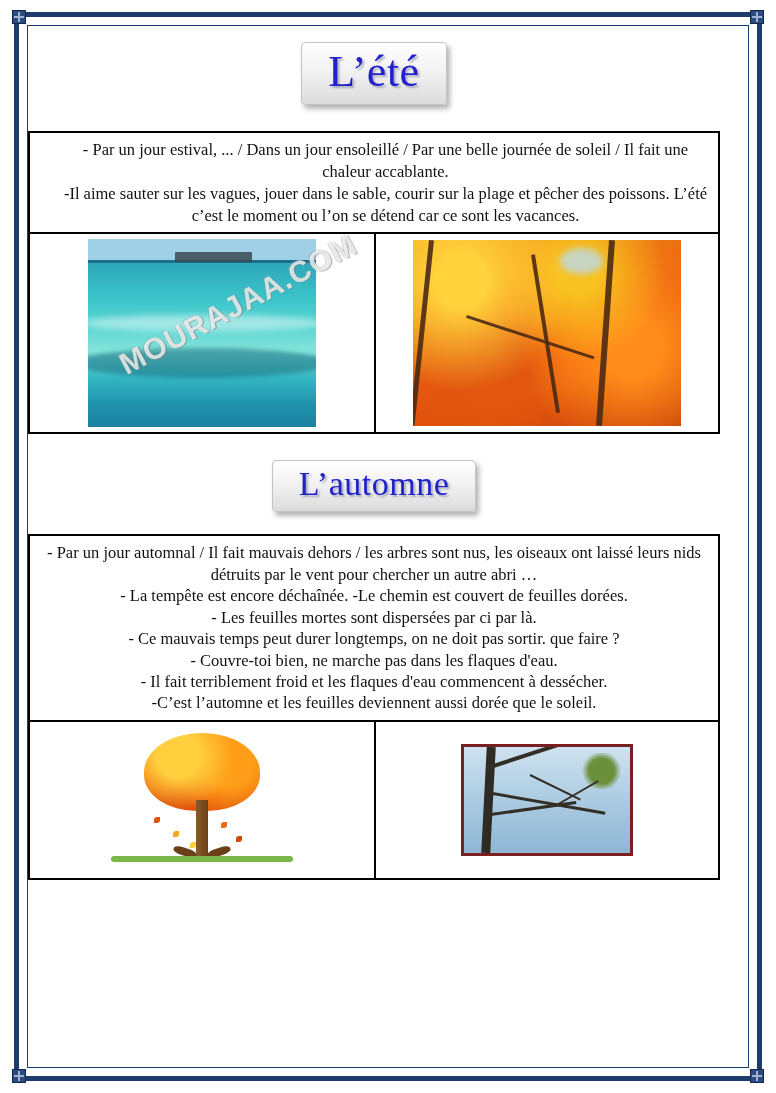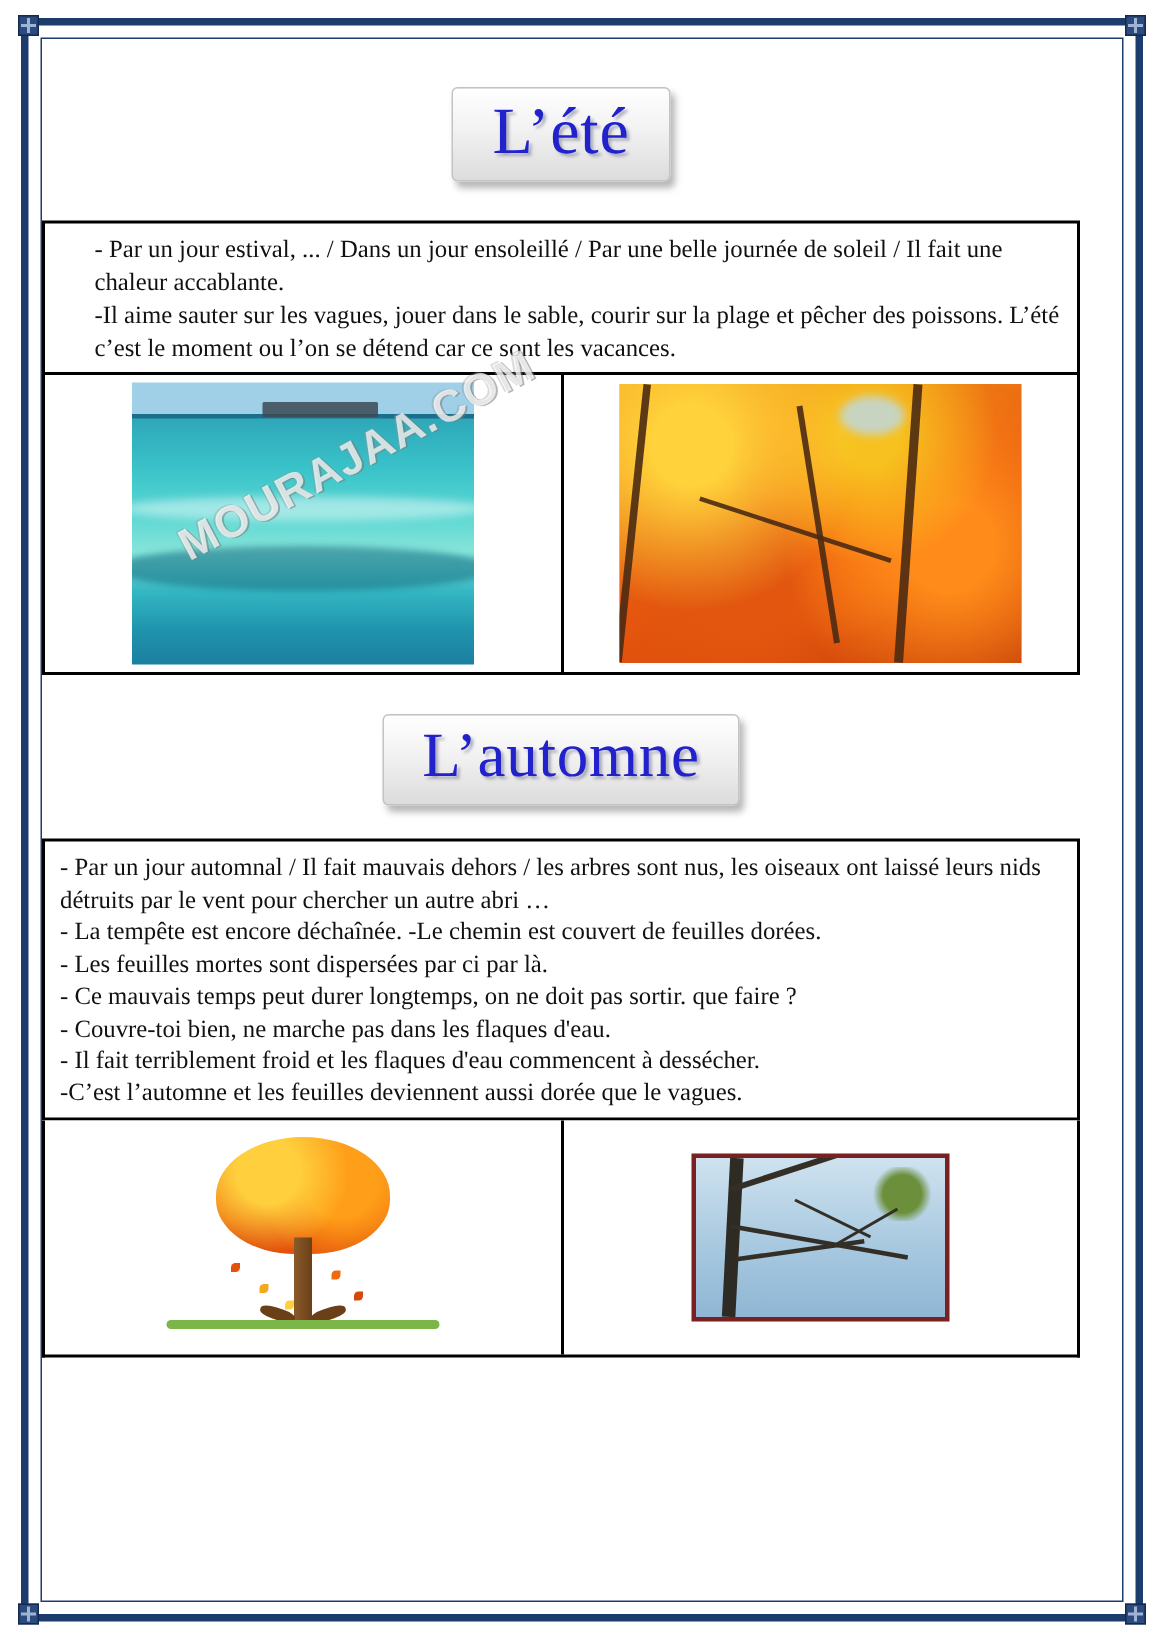--- a/index.html
+++ b/index.html
@@ -53,22 +53,23 @@
     content: "";
     position: absolute;
     background: #9fb3d4;
   }
   .corner::before { left: 1px; right: 1px; top: 5px; height: 2px; }
   .corner::after  { top: 1px; bottom: 1px; left: 5px; width: 2px; }
 
   .content {
     position: absolute;
     left: 28px;
-    top: 28px;
+    top: 12px;
     width: 692px;
+    text-align: center;
   }
 
   
   .title-wrap {
     display: flex;
     justify-content: center;
   }
   .title-plate {
     position: relative;
     display: inline-block;
@@ -81,21 +82,21 @@
   .title-plate .title-text {
     font-family: "Liberation Serif", serif;
     color: #2222cc;
     font-size: 44px;
     line-height: 1.12;
     letter-spacing: 0.5px;
     text-shadow: 2px 2px 2px rgba(120,120,150,0.55);
     white-space: nowrap;
   }
   #title-ete { margin-top: 30px; }
-  #title-automne .title-text { font-size: 42px; }
+  #title-automne .title-text { font-size: 34px; }
 
   
   .text-panel {
     border: 2px solid #000000;
     box-sizing: border-box;
     padding: 6px 10px 6px 10px;
     background: #ffffff;
   }
   .text-panel p {
     margin: 0;
@@ -375,21 +376,21 @@
     </div>
   </div>
 
   <div class="text-panel" id="panel-automne">
     <p>- Par un jour  automnal / Il fait mauvais dehors / les arbres sont nus, les oiseaux ont laissé  leurs nids détruits par le vent pour chercher un autre abri …</p>
     <p>- La tempête est encore déchaînée. -Le chemin est couvert de feuilles dorées.</p>
     <p>- Les feuilles mortes sont dispersées par ci par là.</p>
     <p>- Ce mauvais temps peut durer longtemps, on ne doit pas sortir. que faire ?</p>
     <p>- Couvre-toi bien, ne marche pas dans les flaques d'eau.</p>
     <p>- Il fait terriblement froid et les flaques d'eau commencent à dessécher.</p>
-    <p>-C’est l’automne et les feuilles deviennent aussi dorée que le vagues.</p>
+    <p>-C’est l’automne et les feuilles deviennent aussi dorée que le soleil.</p>
   </div>
 
   <div class="img-strip" id="strip-automne">
     <div class="img-cell">
       <div class="pic-tree">
         <div class="crown"></div>
         <div class="trunk"></div>
         <div class="root-l"></div>
         <div class="root-r"></div>
         <div class="ground"></div>

